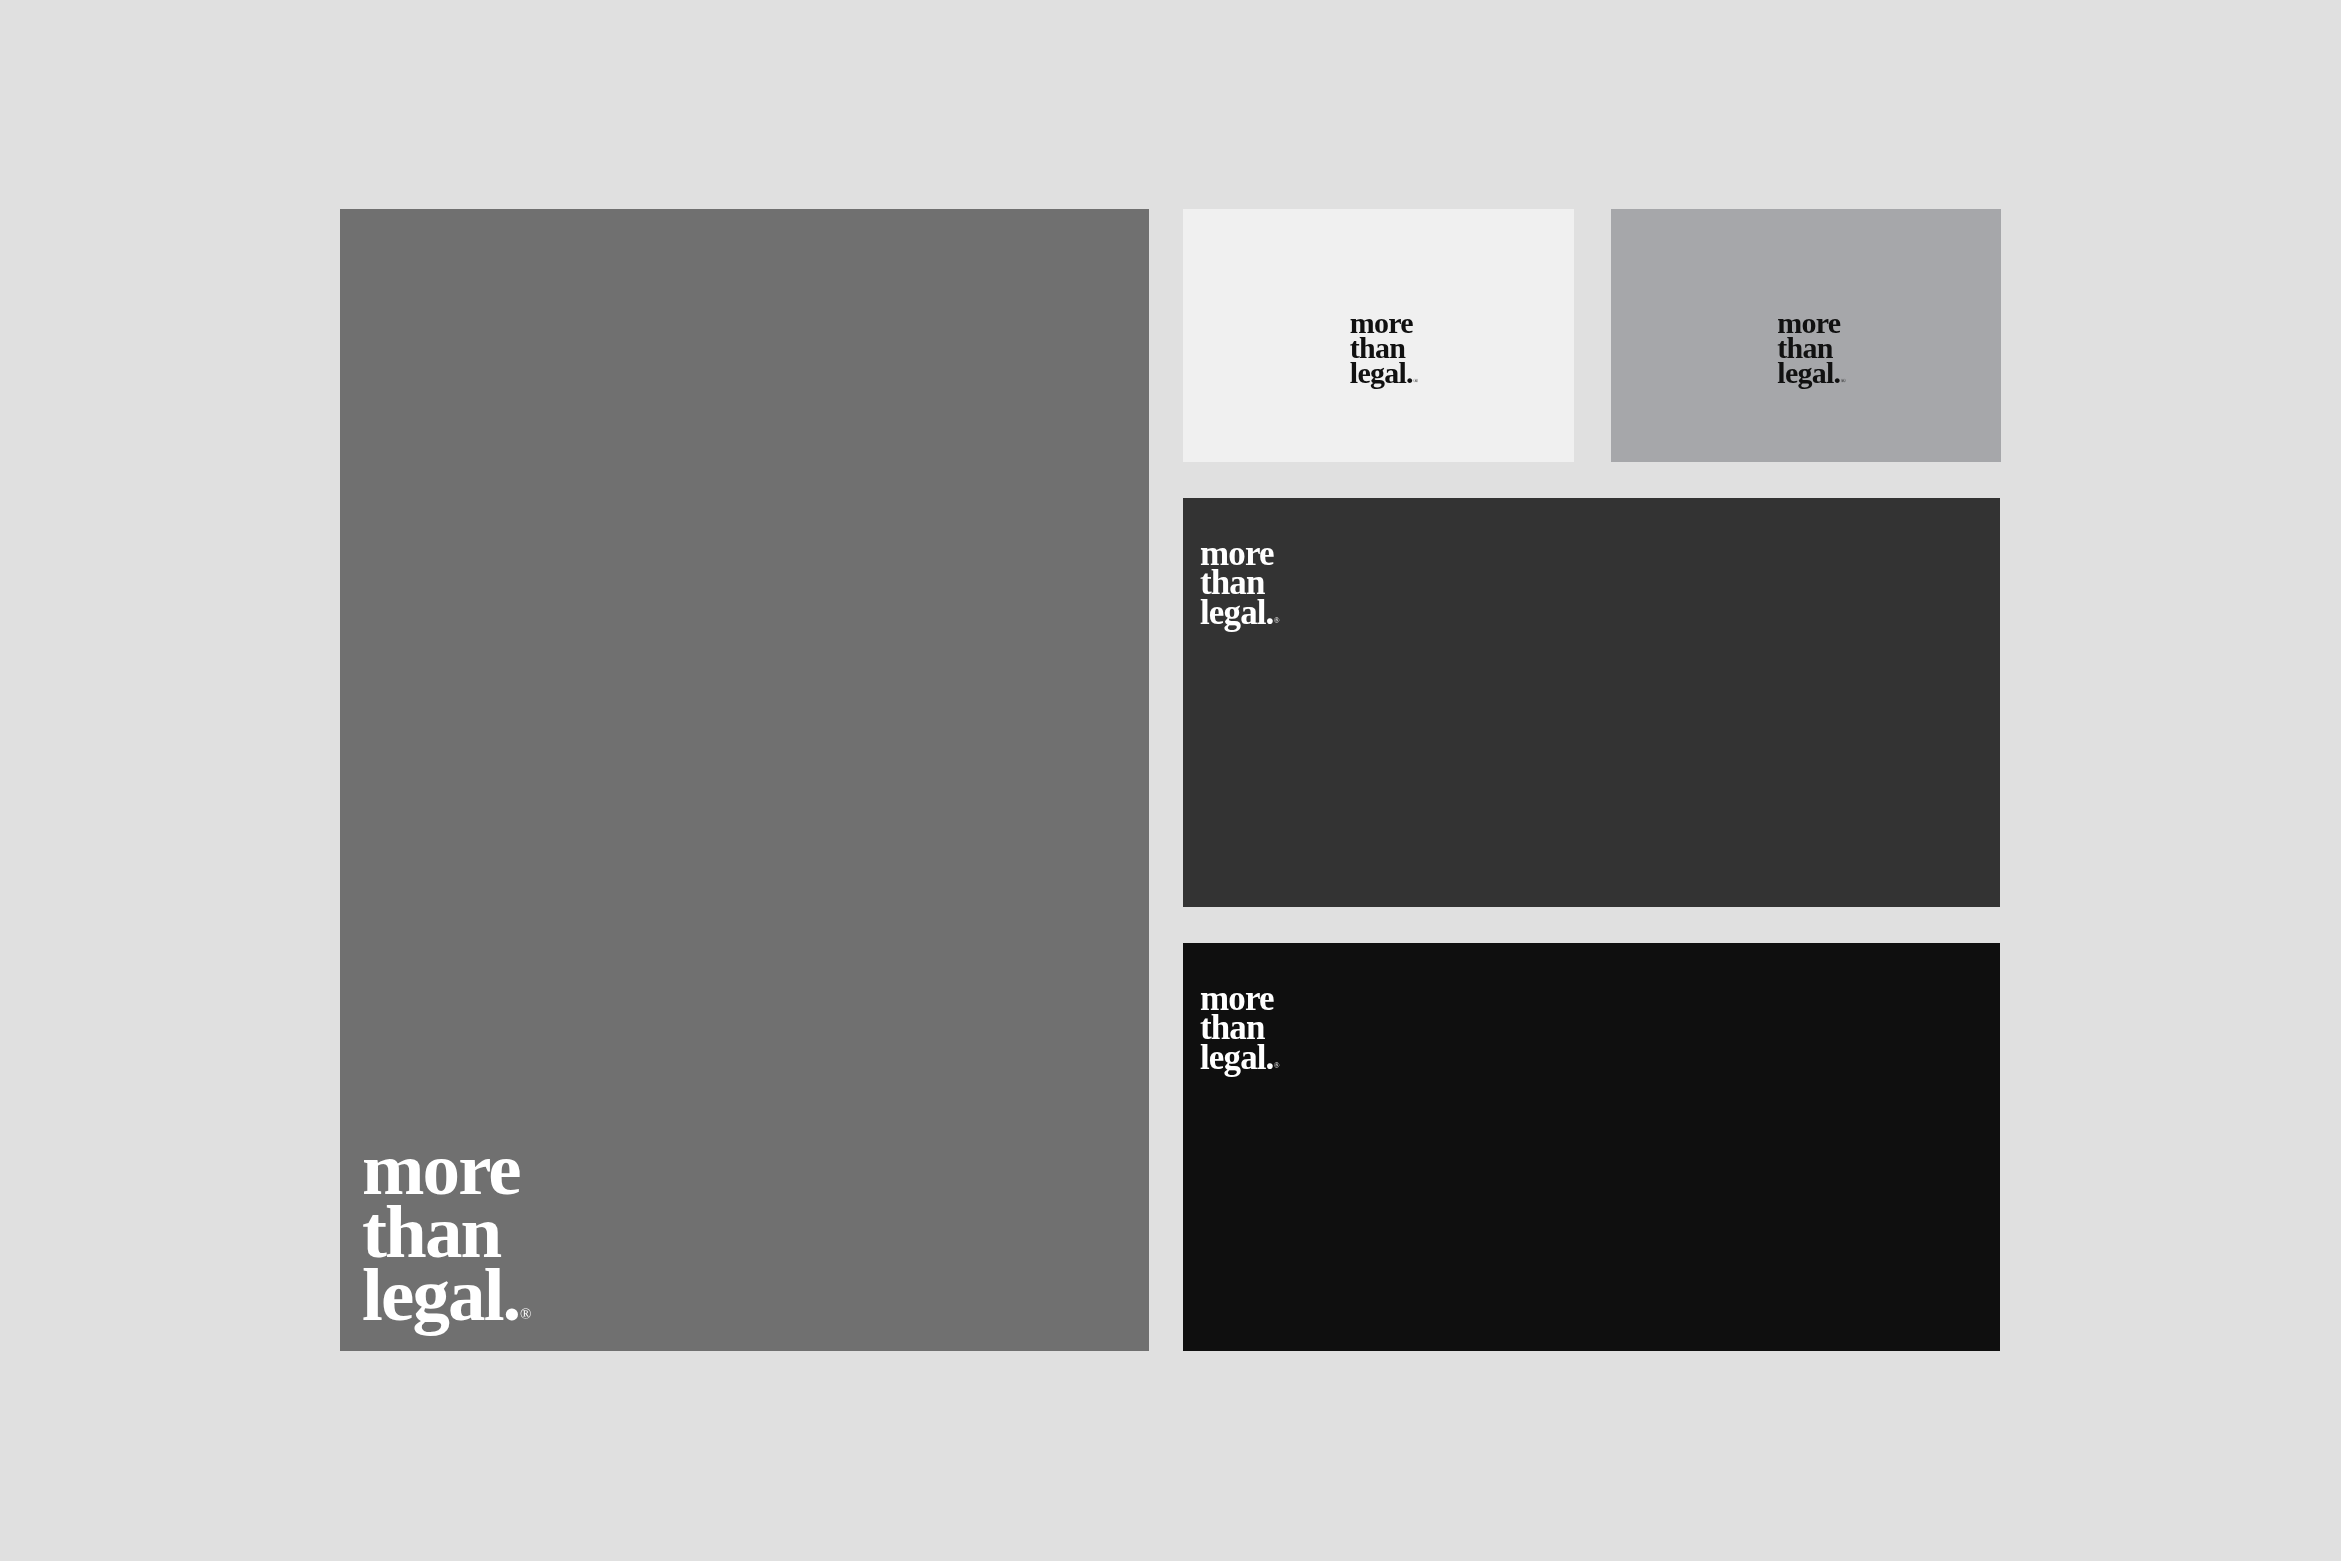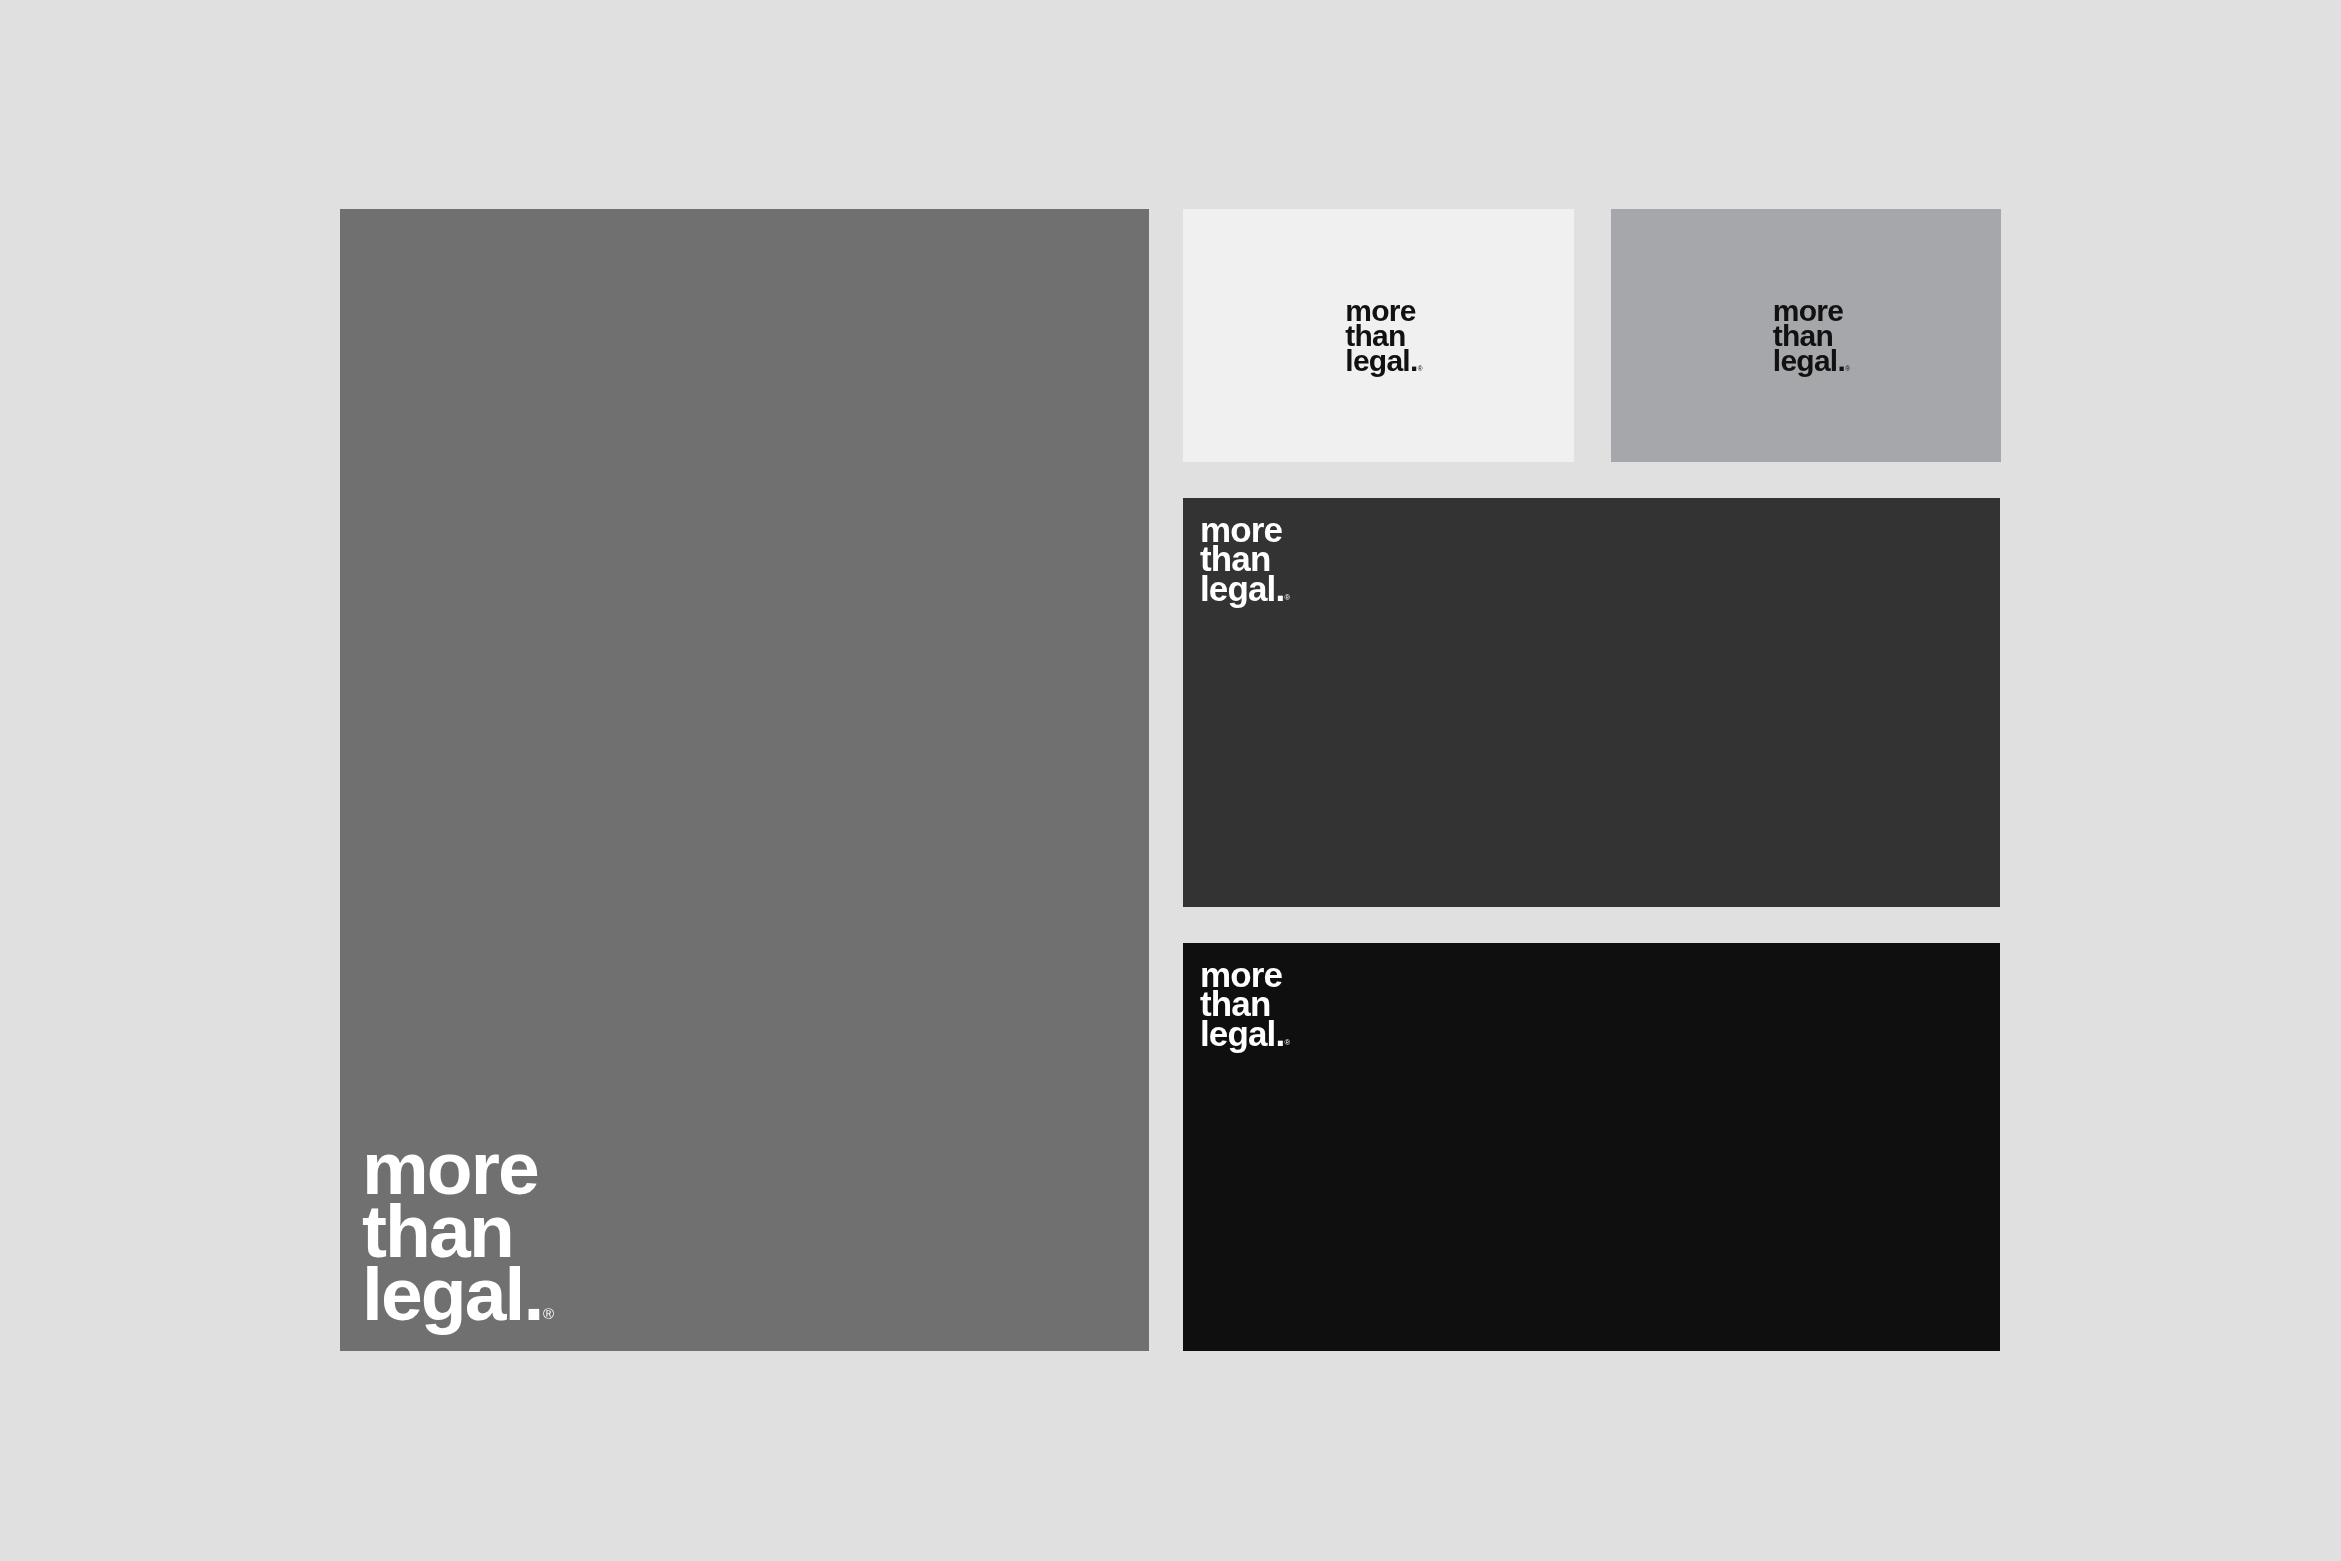--- a/index.html
+++ b/index.html
@@ -24,25 +24,26 @@
 
   .panel {
     position: absolute;
     box-sizing: border-box;
     overflow: hidden;
   }
 
   
   .logo {
     display: block;
-    font-family: Liberation Sans, sans-serif;
+    font-family: Liberation Serif, serif;
     font-weight: bold;
     line-height: 0.84;
     letter-spacing: -0.025em;
     white-space: nowrap;
+    margin-top: 24px;
     -webkit-font-smoothing: antialiased;
   }
   .logo .line {
     display: block;
     white-space: nowrap;
   }
   .logo .mark {
     font-weight: normal;
     letter-spacing: 0;
     vertical-align: baseline;

